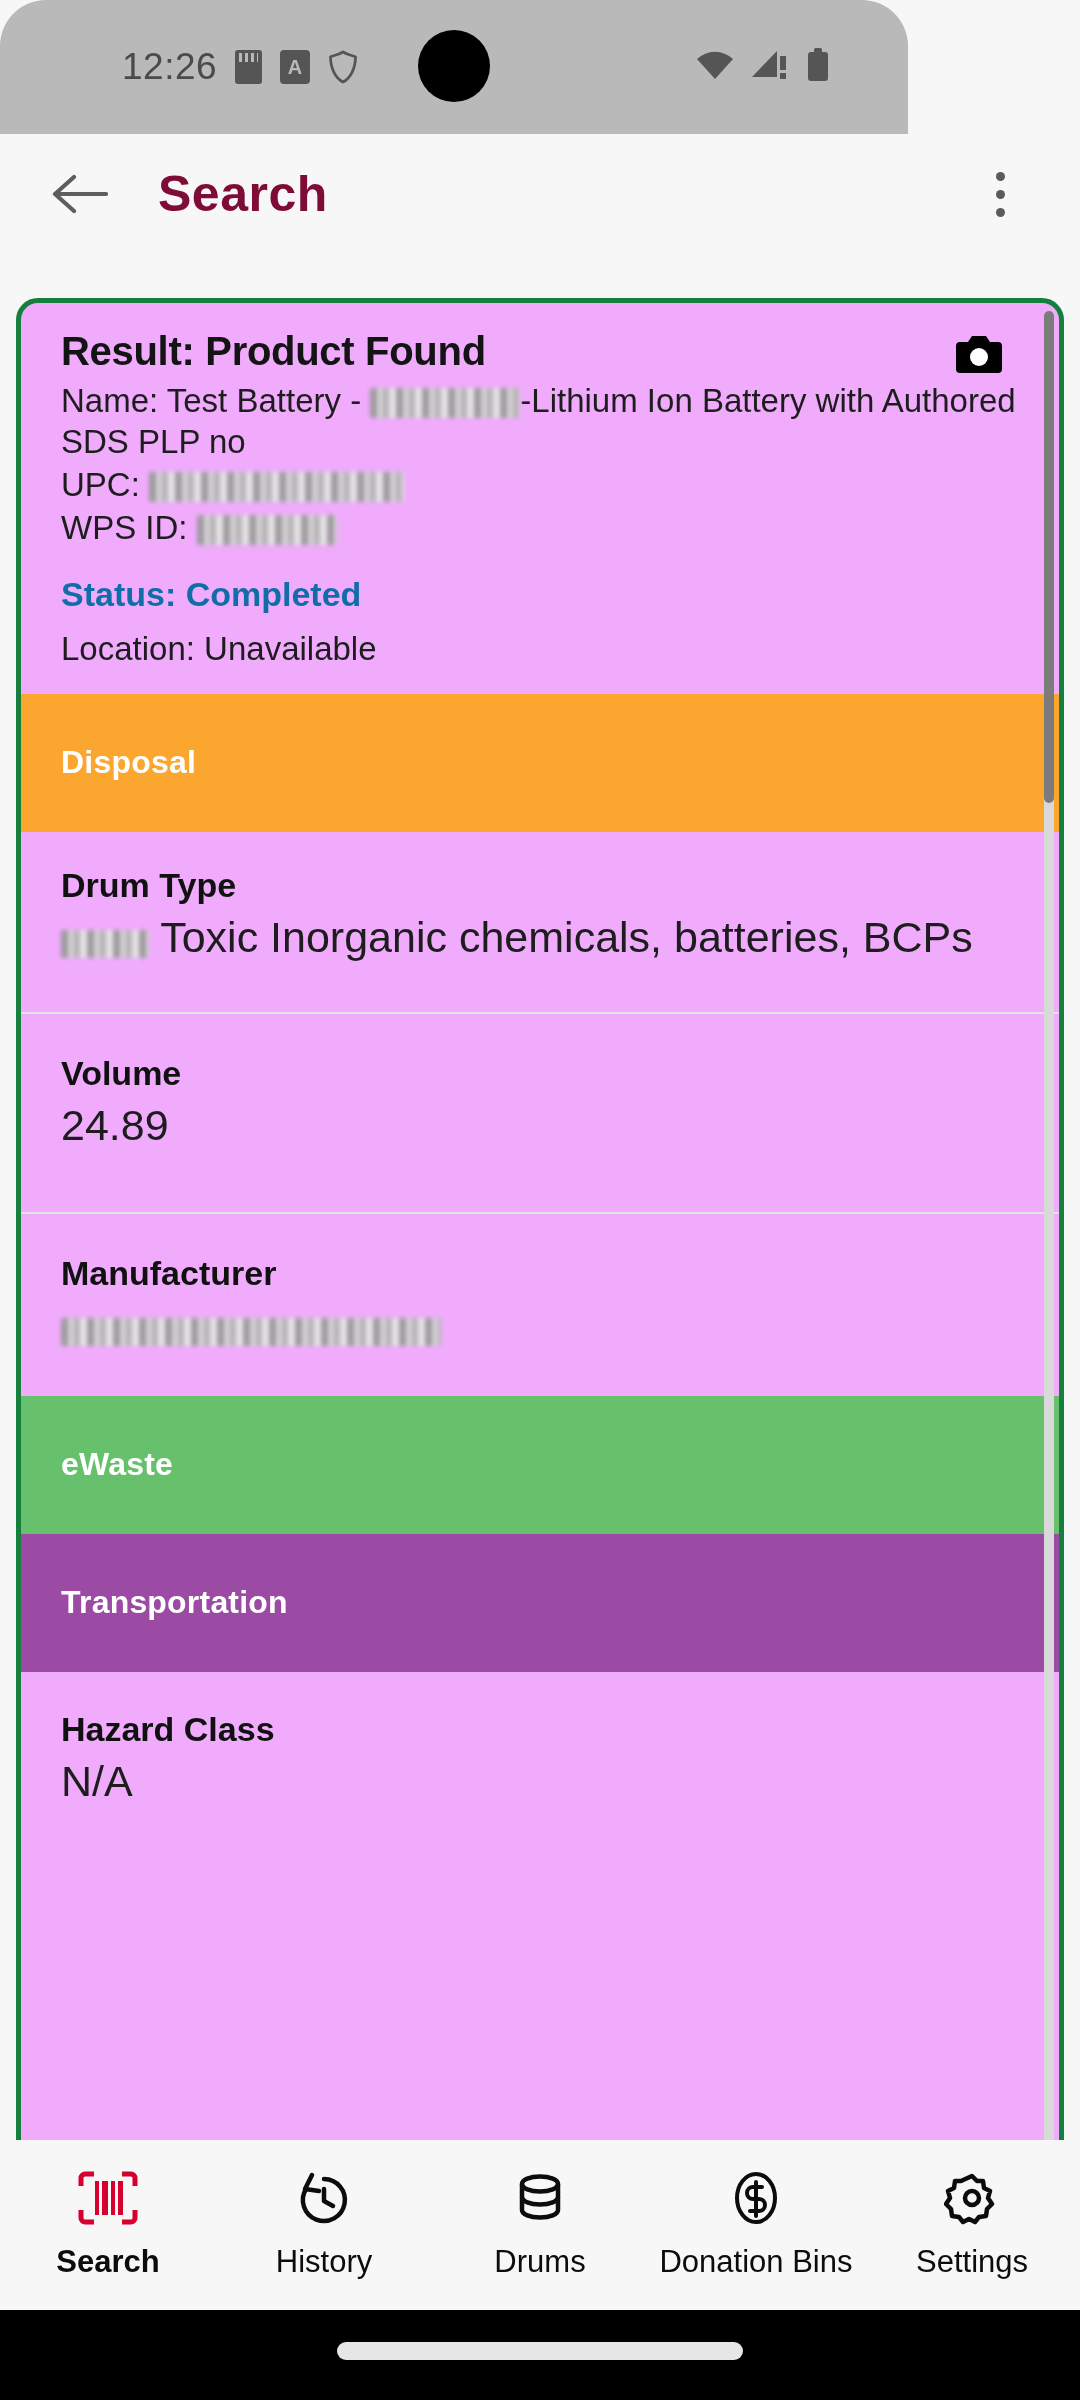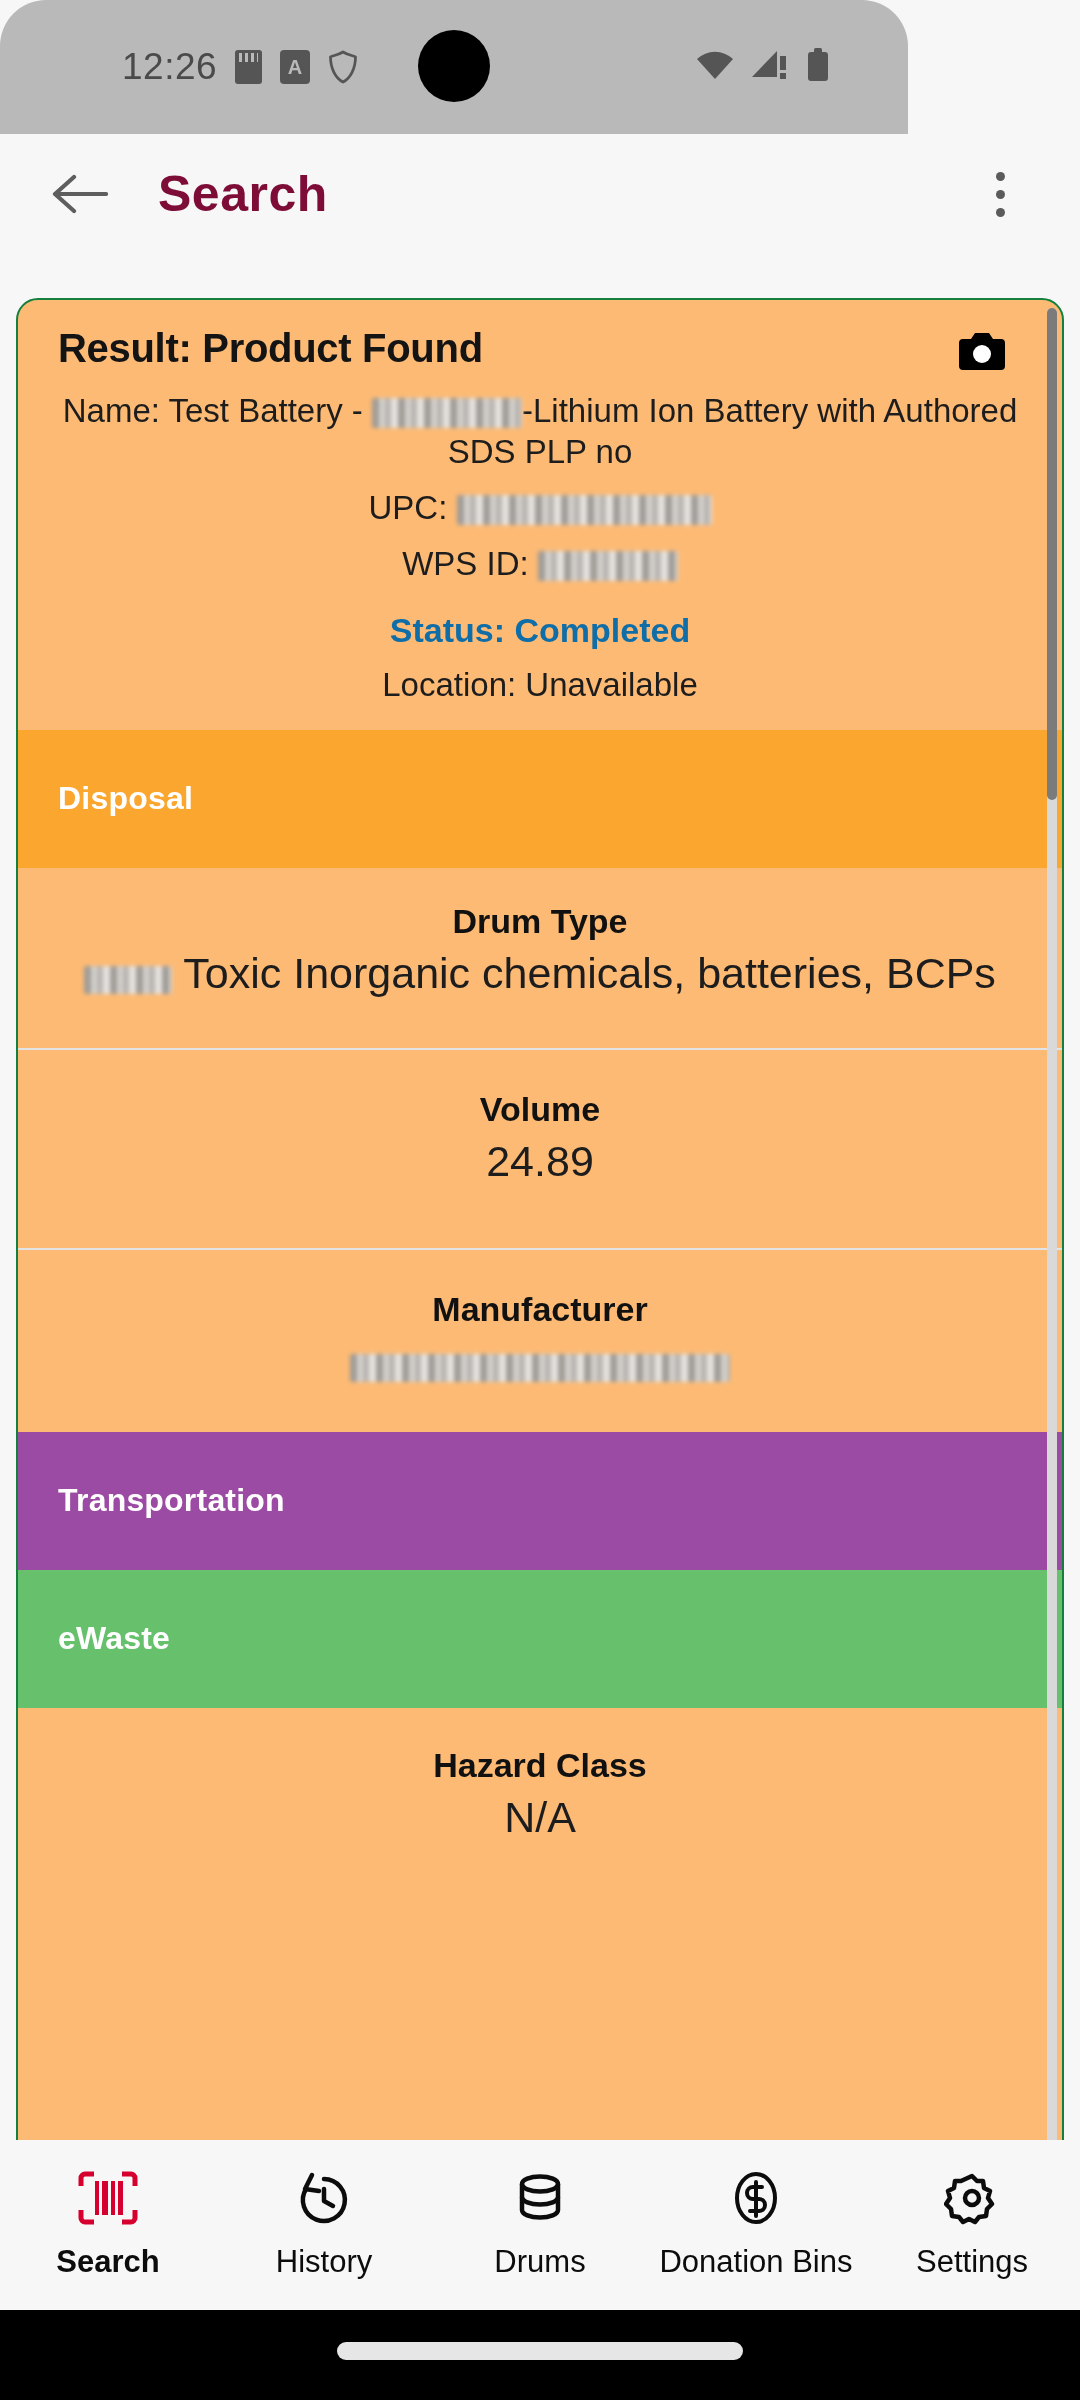--- a/index.html
+++ b/index.html
@@ -42,41 +42,40 @@
     margin-left:48px; font-size:50px; font-weight:bold; color:#7d0d36;
     letter-spacing:.5px;
   }
   .overflow-btn{ position:absolute; right:52px; width:56px; height:80px;
     display:flex; flex-direction:column; align-items:center; justify-content:center; gap:9px; }
   .dot{ width:9px; height:9px; border-radius:50%; background:#5b5b5b; }
 
   
   .card{
     position:absolute; top:298px; left:16px; width:1048px; height:1890px;
-    background:#fdba74; border:2px solid #15803d; border-radius:22px;
+    background:#f0abfc; border:5px solid #15803d; border-radius:22px;
     overflow:hidden;
-    text-align:center;
   }
   .scrollbar-track{
     position:absolute; right:5px; top:8px; width:10px; height:1874px;
     background:#d9d9d9; border-radius:5px;
   }
   .scrollbar-thumb{
     position:absolute; right:5px; top:8px; width:10px; height:492px;
     background:#7b7b7b; border-radius:5px;
   }
 
   .card-inner{ padding:0; }
 
   .summary{ padding:26px 40px 26px 40px; position:relative; }
   .summary-head{ display:flex; align-items:flex-start; justify-content:space-between; }
   .result-title{ font-size:40px; font-weight:bold; color:#141414; letter-spacing:-.3px; }
   .camera-btn{ margin-right:16px; margin-top:4px; }
 
-  .meta-line{ font-size:33px; color:#1d1d1d; line-height:1.24; margin-top:15px; }
+  .meta-line{ font-size:33px; color:#1d1d1d; line-height:1.24; margin-top:2px; }
   .status-line{ font-size:34px; font-weight:bold; color:#0f6ea8; margin-top:26px; }
   .loc-line{ font-size:33px; color:#1d1d1d; margin-top:16px; }
 
   .blur{
     display:inline-block; vertical-align:-6px;
     background-image:
       repeating-linear-gradient(90deg,#9a9a9a 0 7px,#d2d2d2 7px 13px,#b4b4b4 13px 19px,#e6e6e6 19px 26px),
       repeating-linear-gradient(0deg,rgba(255,255,255,.55) 0 5px,rgba(140,140,140,.35) 5px 11px);
     filter:blur(2.2px);
     opacity:.95;
@@ -201,26 +200,26 @@
       <div class="field" style="padding-top:40px;padding-bottom:62px;">
         <div class="field-title">Volume</div>
         <div class="field-value">24.89</div>
       </div>
 
       <div class="field" style="padding-top:40px;padding-bottom:46px;">
         <div class="field-title">Manufacturer</div>
         <div class="field-value"><span class="blur" style="width:380px;height:28px;"></span></div>
       </div>
 
+      <div class="band" style="background:#66c06c;height:138px;">
+        <span class="band-label">eWaste</span>
+      </div>
+
       <div class="band" style="background:#9b4ba3;height:138px;">
         <span class="band-label">Transportation</span>
-      </div>
-
-      <div class="band" style="background:#66c06c;height:138px;">
-        <span class="band-label">eWaste</span>
       </div>
 
       <div class="field" style="border-top:none;padding-top:38px;padding-bottom:62px;">
         <div class="field-title">Hazard Class</div>
         <div class="field-value">N/A</div>
       </div>
 
 
     </div>
   </div>

